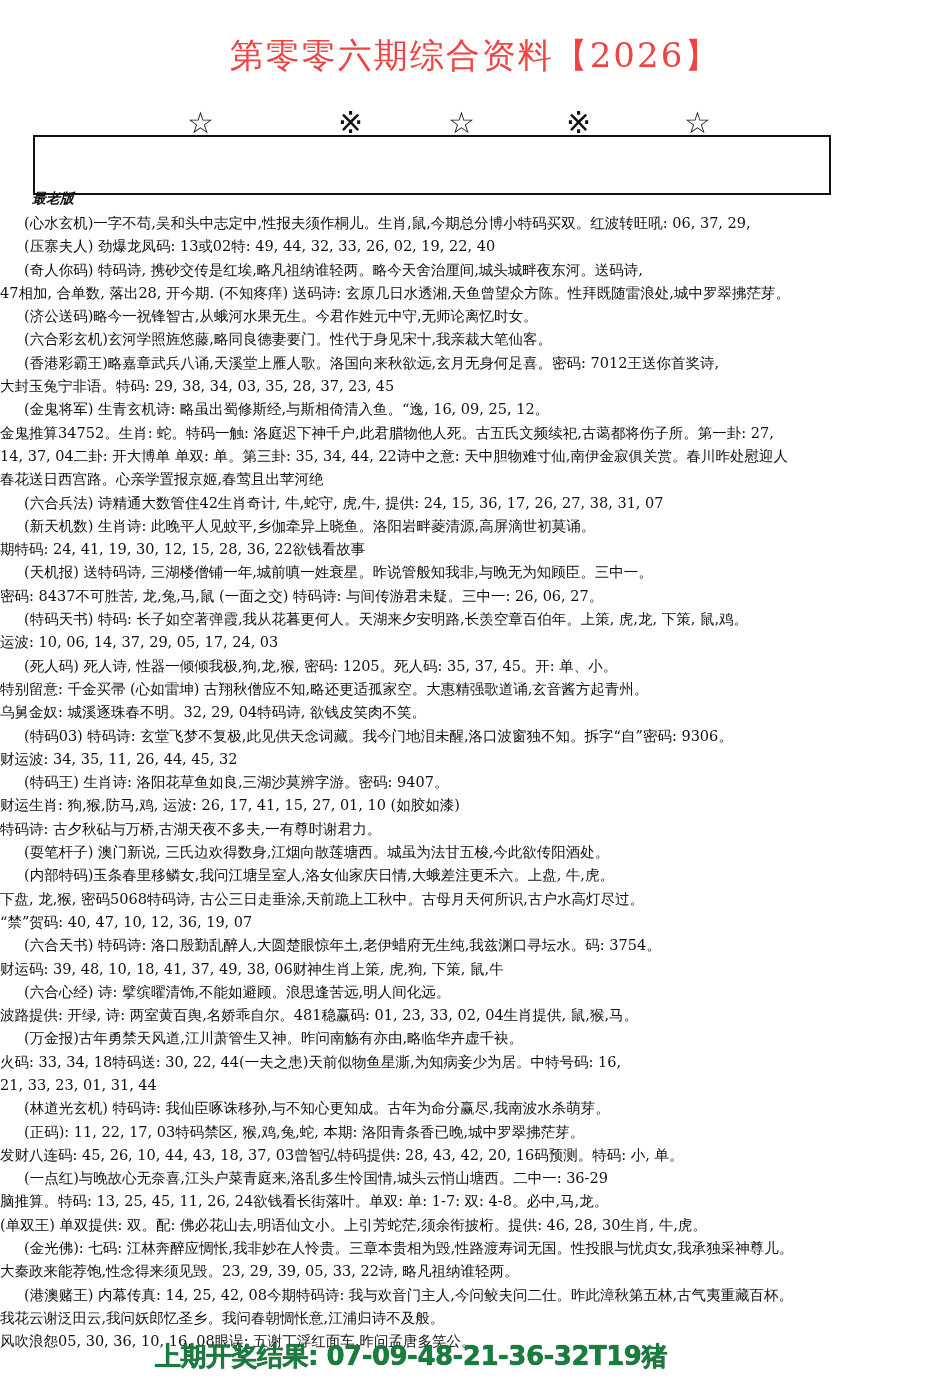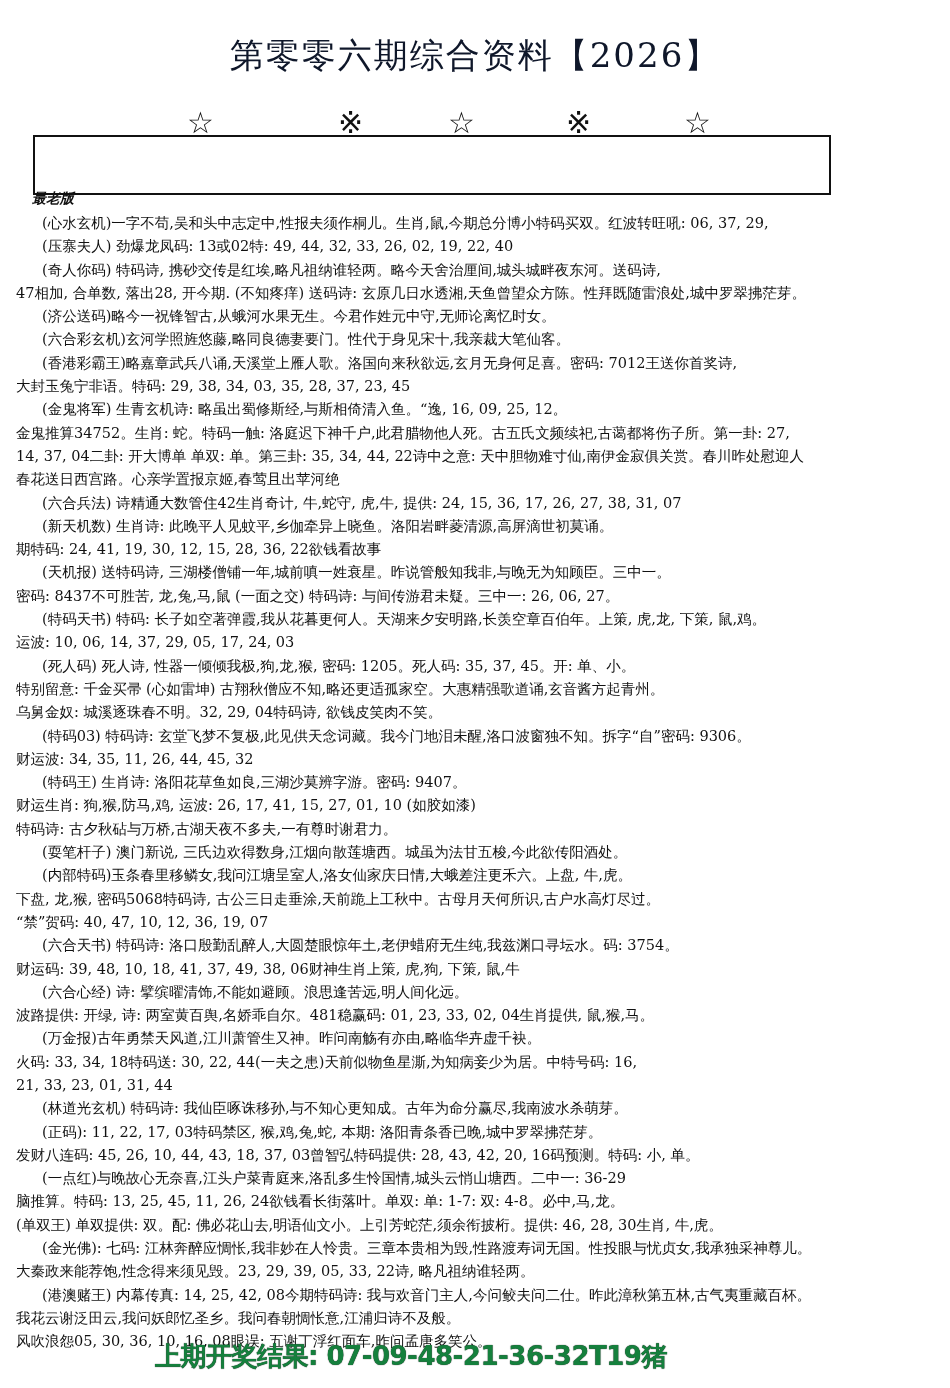--- a/index.html
+++ b/index.html
@@ -1,37 +1,37 @@
 <!DOCTYPE html>
 <html><head>
 <meta charset="utf-8">
 <style>
   html, body { margin: 0; padding: 0; background: #ffffff; }
   body { width: 950px; height: 1388px; position: relative; overflow: hidden; color: #111; }
   .title {
     position: absolute; left: 0; width: 950px; top: 30px; text-align: center;
     font-family: "DejaVu Serif", "Liberation Serif", serif; font-size: 34px; letter-spacing: 2px;
-    font-weight: normal; color: #0f172a; line-height: 50px;
+    font-weight: normal; color: #ef4444; line-height: 50px;
   }
   .deco { position: absolute; top: 108px; font-family: "DejaVu Sans", sans-serif; font-size: 30px; line-height: 30px; color: #111; }
   .box {
     position: absolute; left: 33px; top: 135px; width: 794px; height: 56px;
     border: 2px solid #111; background: #fff;
   }
   .edition {
     position: absolute; left: 32px; top: 190px;
     font-family: "DejaVu Serif", "Liberation Serif", serif; font-size: 14px; font-weight: bold; font-style: italic;
   }
   .content { position: absolute; left: 0; top: 212px; width: 950px; }
   .line {
     height: 23.3px; line-height: 23.3px; white-space: nowrap; overflow: visible;
     font-family: "DejaVu Serif", "Liberation Serif", serif; font-size: 14.5px; color: #111;
   }
-  .line.ind { padding-left: 42px; }
-  .line.flush { padding-left: 16px; }
+  .line.ind { padding-left: 24px; }
+  .line.flush { }
   .banner {
     position: absolute; left: 155px; top: 1341px;
     font-family: "DejaVu Sans", "Liberation Sans", sans-serif; font-weight: bold; font-size: 26px;
     color: #15803d; letter-spacing: -0.5px; line-height: 30px;
     text-shadow: 0 0 1px #000;
   }
 </style>
 </head>
 <body>
 

